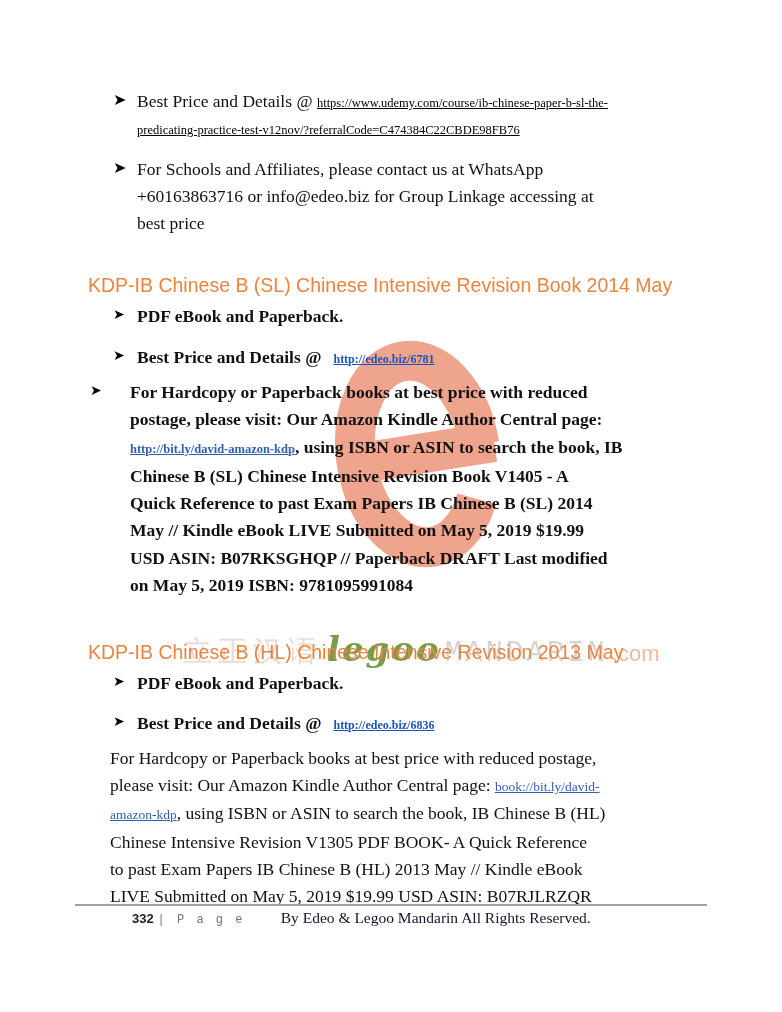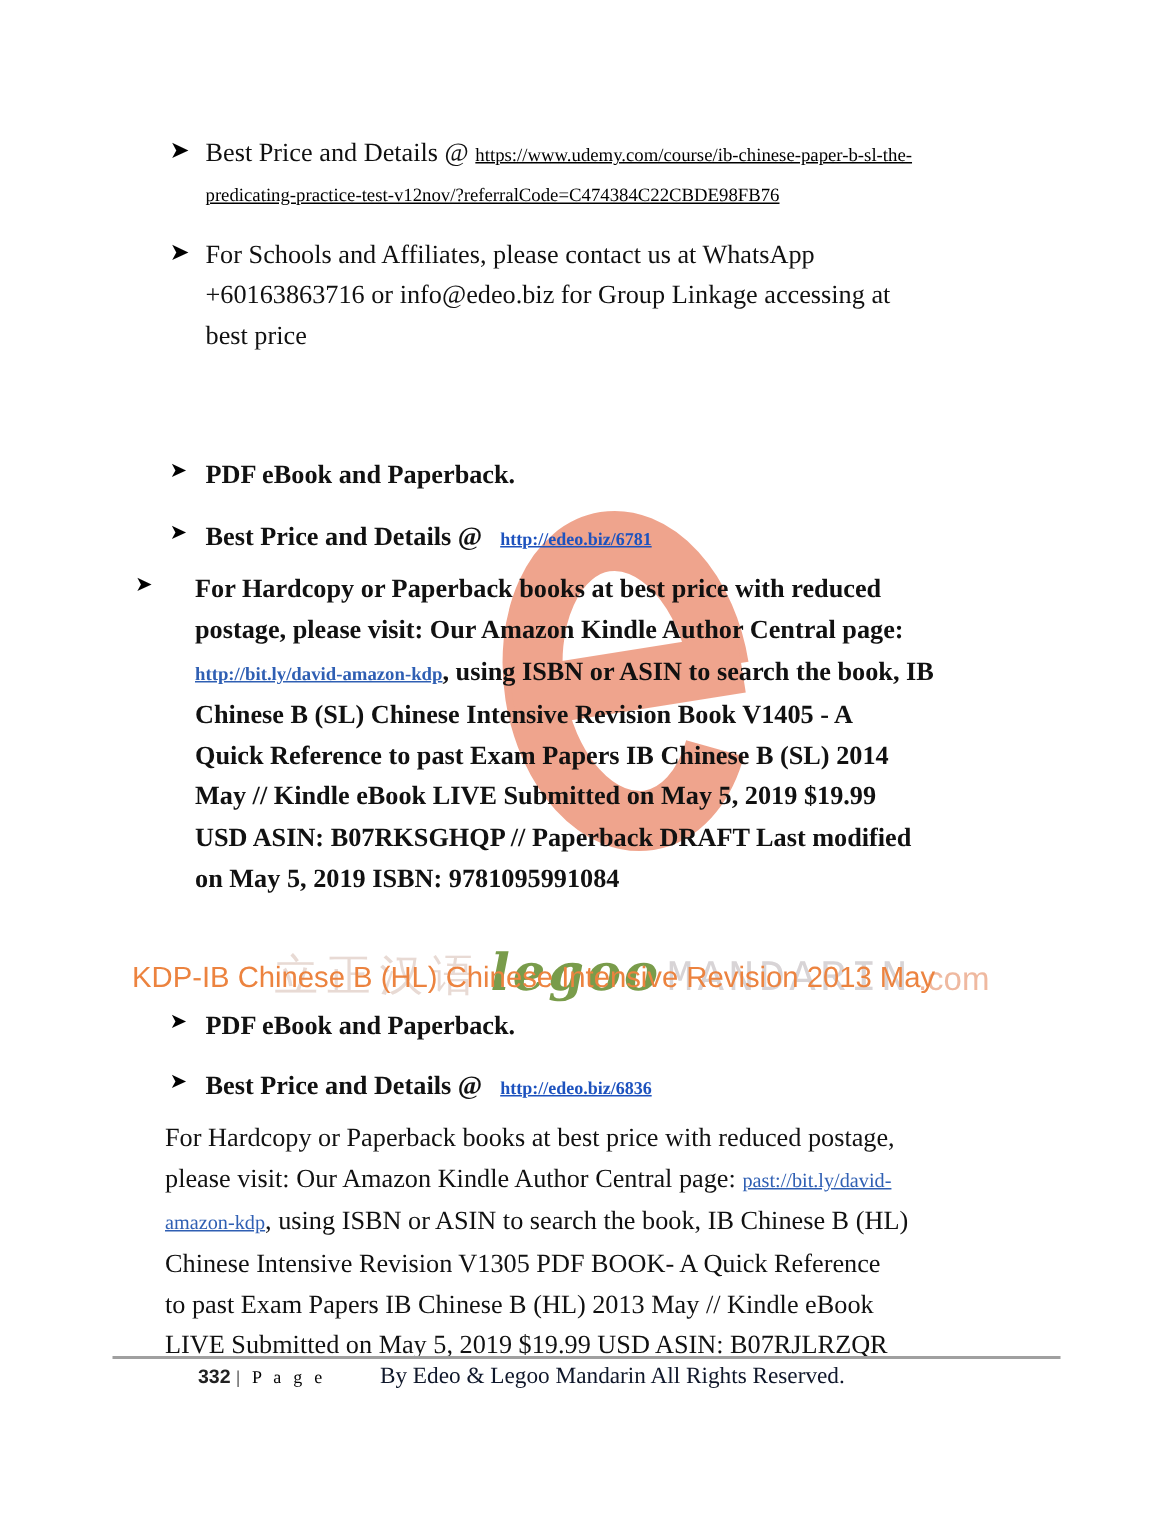--- a/index.html
+++ b/index.html
@@ -40,21 +40,21 @@
   .wm-cjk{font-family:"DejaVu Sans",sans-serif;font-size:29px;color:#E8DAD4;letter-spacing:6px;}
   .wm-legoo{font-family:"DejaVu Serif",serif;font-style:italic;font-weight:bold;font-size:34px;color:#4d7c0f;opacity:.75;letter-spacing:2px;}
   .wm-mandarin{font-family:Liberation Mono, monospace;font-size:29px;color:#D8D4D6;letter-spacing:3px;}
   .wm-com{font-family:"Liberation Sans",sans-serif;font-size:22px;color:#EFB9A0;}
   .wm-url{font-family:"Liberation Sans",sans-serif;font-size:31px;color:#C9C4C5;letter-spacing:2px;}
   .wm-red-e{font-family:"DejaVu Serif",serif;font-style:italic;font-weight:bold;color:#DE4F2B;}
   
   .footer-line{position:absolute;z-index:1;left:75px;top:904px;width:632px;border-top:2px solid #A0A0A0;}
   .footer{position:absolute;z-index:1;left:88px;top:909px;font-size:15.5px;white-space:nowrap;}
   .pg-num{font-family:"Liberation Sans",sans-serif;font-weight:bold;font-size:13px;color:#222;margin-left:44px;}
-  .pg-word{font-family:Liberation Serif, serif;font-size:12px;color:#000000;letter-spacing:2.5px;}
+  .pg-word{font-family:Liberation Mono, monospace;font-size:12px;color:#737373;letter-spacing:2.5px;}
   .credit{margin-left:32px;color:#0f172a;}
 </style>
 </head>
 <body>
 
 <div class="page">
 
   <div class="wm" style="left:333px;top:326px;width:170px;height:247px;opacity:.82;">
     <svg width="170" height="247" viewBox="0 0 170 247" xmlns="http://www.w3.org/2000/svg">
       <g transform="rotate(-9 85 128)">
@@ -80,20 +80,21 @@
       </div>
     </div>
     <div class="li" style="margin-top:14px;">
       <span class="marker" style="font-size:16px;">➤</span>
       <div class="body-txt ml">For Schools and Affiliates, please contact us at WhatsApp
 +60163863716 or info@edeo.biz  for Group Linkage accessing at
 best price</div>
     </div>
   </div>
 
+  <h2 class="content h-orange" style="left:88px;top:274px;margin:0;">KDP-IB Chinese B (SL) Chinese Intensive Revision Book 2014 May</h2>
 
   <div class="content" style="left:113px;top:303px;width:600px;">
     <div class="li">
       <span class="marker">➤</span>
       <div class="body-txt bold">PDF eBook and Paperback.</div>
     </div>
     <div class="li" style="margin-top:14px;">
       <span class="marker">➤</span>
       <div class="body-txt bold">
         <span>Best Price and Details @</span><a class="lnk-edeo" href="#">http://edeo.biz/6781</a>
@@ -125,21 +126,21 @@
     <div class="li" style="margin-top:13px;">
       <span class="marker">➤</span>
       <div class="body-txt bold">
         <span>Best Price and Details @</span><a class="lnk-edeo" href="#">http://edeo.biz/6836</a>
       </div>
     </div>
   </div>
 
   <div class="content body-txt" style="left:110px;top:745px;width:605px;line-height:27.2px;">
     <span class="ml">For Hardcopy or Paperback books at best price with reduced postage,
-please visit: Our Amazon Kindle Author Central page: </span><a class="lnk-bitly-hl" href="#"><span>past://bit.ly/david-</span><br><span>amazon-kdp</span></a><span class="ml">, using ISBN or ASIN to search the book, IB Chinese B (HL)
+please visit: Our Amazon Kindle Author Central page: </span><a class="lnk-bitly-hl" href="#"><span>book://bit.ly/david-</span><br><span>amazon-kdp</span></a><span class="ml">, using ISBN or ASIN to search the book, IB Chinese B (HL)
 Chinese Intensive Revision V1305 PDF BOOK- A Quick Reference
 to past Exam Papers IB Chinese B (HL) 2013 May // Kindle eBook
 LIVE  Submitted on May 5, 2019 $19.99 USD ASIN: B07RJLRZQR</span>
   </div>
 
   <div class="footer-line"></div>
   <div class="footer">
     <span class="pg-num">332</span>
     <span class="pg-word">| P a g e</span>
     <span class="credit">By Edeo &amp; Legoo Mandarin  All Rights Reserved.</span>

